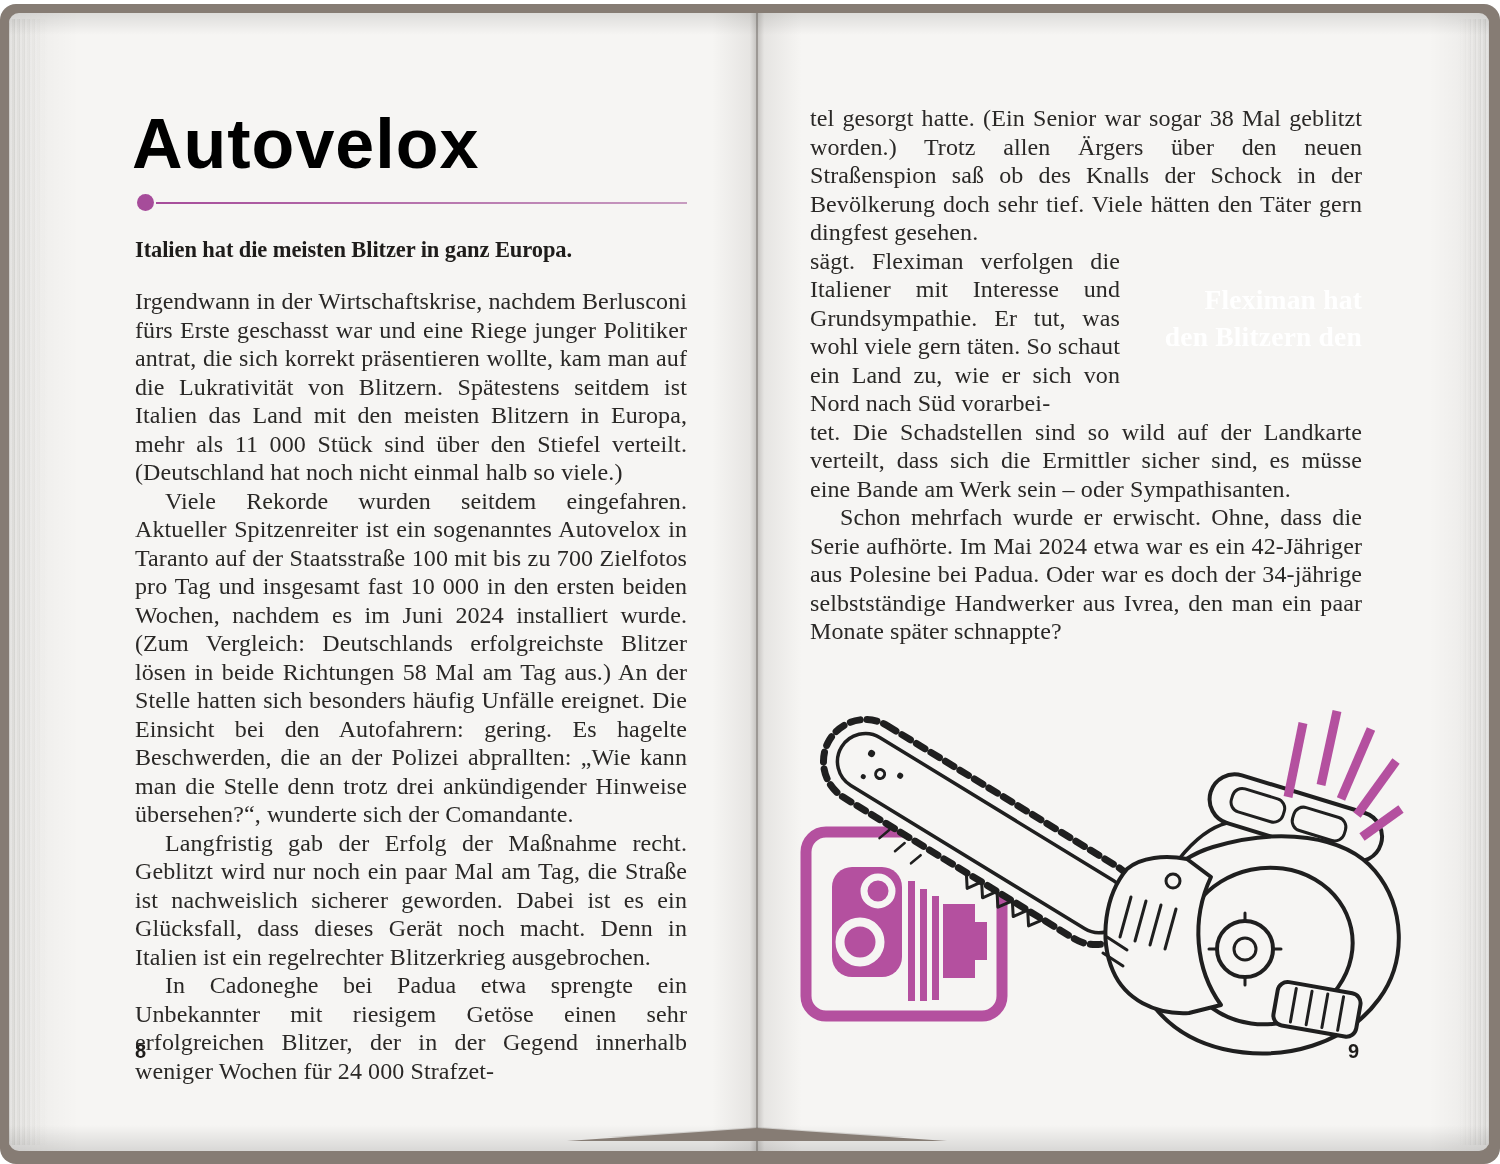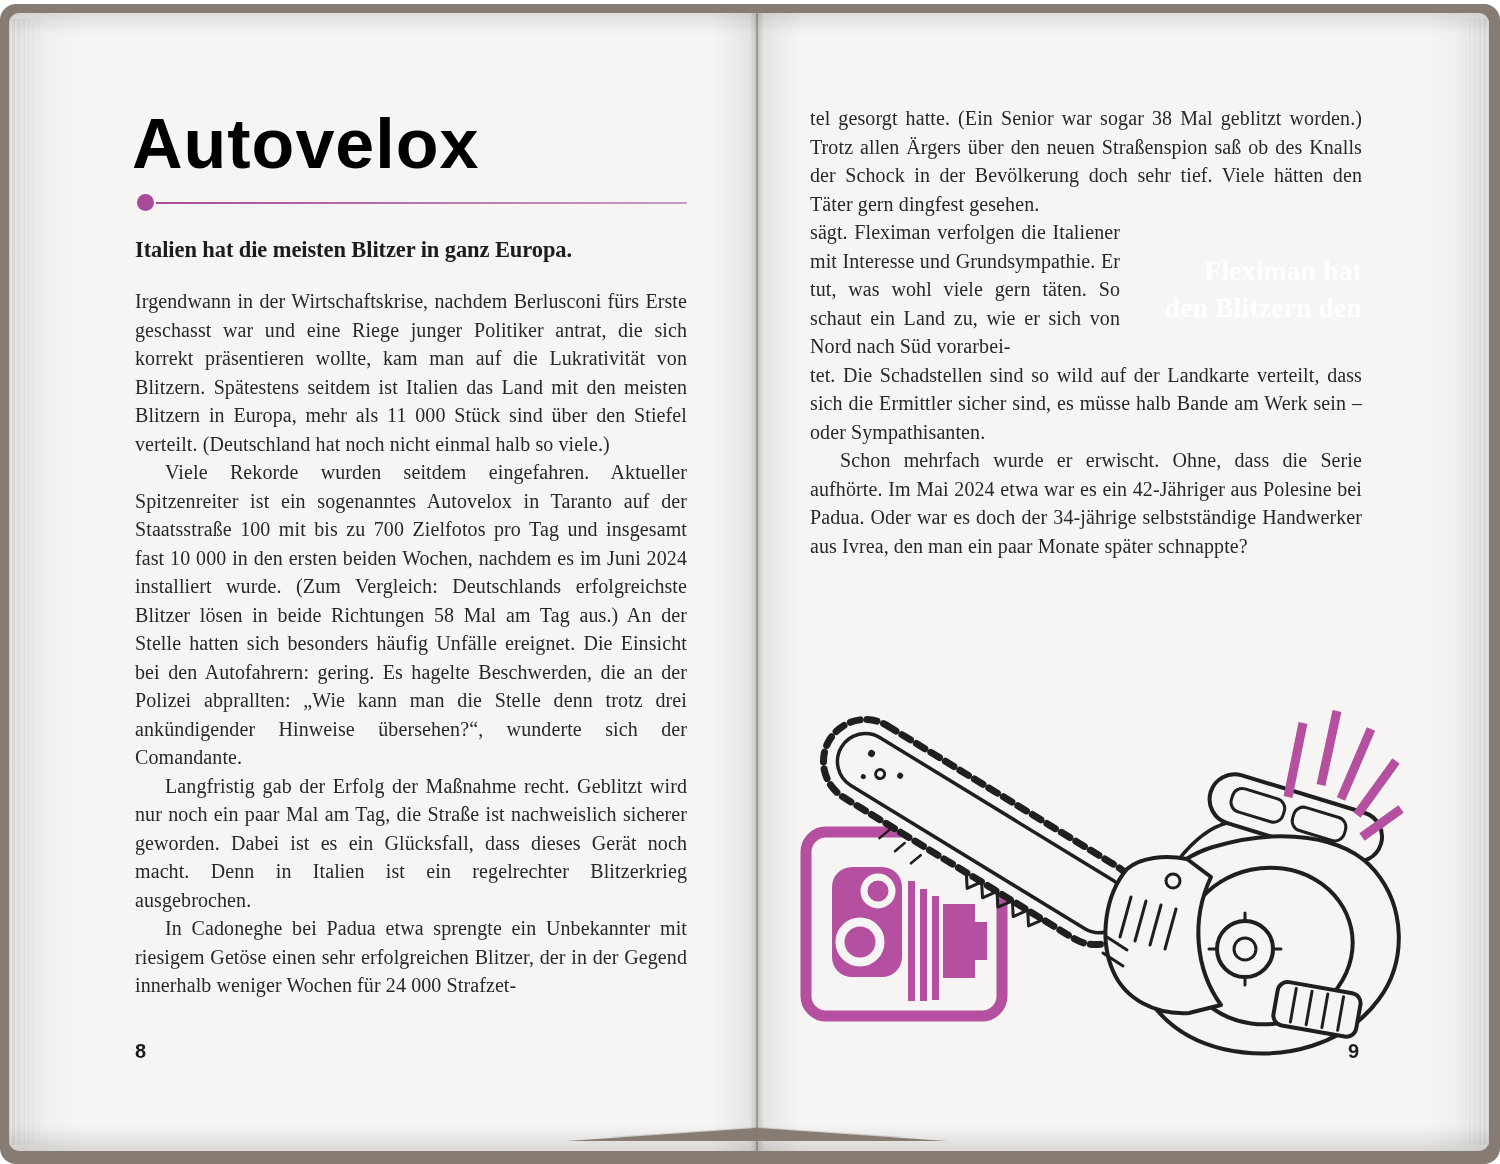--- a/index.html
+++ b/index.html
@@ -36,21 +36,21 @@
   .gutter-line{position:absolute;top:0;bottom:0;left:747px;width:2px;background:rgba(80,75,70,.35);pointer-events:none;}
   .spine-notch{position:absolute;bottom:10px;left:558px;width:0;height:0;pointer-events:none;
     border-left:190px solid transparent;border-right:190px solid transparent;border-bottom:13px solid #867c74;}
   .spine-notch-shadow{position:absolute;bottom:14px;left:598px;width:0;height:0;pointer-events:none;
     border-left:150px solid transparent;border-right:150px solid transparent;border-bottom:10px solid rgba(90,85,80,.18);}
 
   
   .col{position:absolute;width:552px;}
   .col-left{left:135px;top:105px;}
   .col-right{left:810px;top:100px;}
-  .col p{margin:0;text-align:justify;font-size:20px;line-height:28.5px;letter-spacing:.1px;hyphens:none;}
+  .col p{margin:0;text-align:justify;font-size:24px;line-height:28.5px;letter-spacing:.1px;hyphens:none;}
   .col p.indent{text-indent:30px;}
   .col-left h1{
     font-family:"Liberation Sans","DejaVu Sans",sans-serif;
     font-weight:700;font-size:70px;line-height:70px;margin:0 0 0 -3px;
     letter-spacing:1px;color:#000000;
   }
   .rule{display:flex;align-items:center;margin:15px 0 0 2px;height:17px;}
   .rule .dot{width:17px;height:17px;border-radius:50%;background:#a64c9a;flex:0 0 auto;}
   .rule .line{flex:1;height:2px;background:linear-gradient(90deg,#a64c9a,#c79cc0);margin-left:2px;}
   .col-left h2{
@@ -102,21 +102,21 @@
 
   <section class="col col-right">
     <p>tel gesorgt hatte. (Ein Senior war sogar 38 Mal geblitzt worden.) Trotz allen Ärgers über den neuen Straßenspion saß ob des Knalls der Schock in der Bevölkerung doch sehr tief. Viele hätten den Täter gern dingfest gesehen.</p>
     <div class="wrap-row">
       <p class="narrow">sägt. Fleximan verfolgen die Italiener mit Interesse und Grundsympathie. Er tut, was wohl viele gern täten. So schaut ein Land zu, wie er sich von Nord nach Süd vorarbei-</p>
       <div class="pullquote">
         <div>Fleximan hat</div>
         <div>den Blitzern den</div>
       </div>
     </div>
-    <p>tet. Die Schadstellen sind so wild auf der Landkarte verteilt, dass sich die Ermittler sicher sind, es müsse halb Bande am Werk sein – oder Sympathisanten.</p>
+    <p>tet. Die Schadstellen sind so wild auf der Landkarte verteilt, dass sich die Ermittler sicher sind, es müsse eine Bande am Werk sein – oder Sympathisanten.</p>
     <p class="indent">Schon mehrfach wurde er erwischt. Ohne, dass die Serie aufhörte. Im Mai 2024 etwa war es ein 42-Jähriger aus Polesine bei Padua. Oder war es doch der 34-jährige selbstständige Handwerker aus Ivrea, den man ein paar Monate später schnappte?</p>
   </section>
 
   <svg class="illo" width="630" height="380" viewBox="0 0 630 380">
 
     <g>
       <rect x="31" y="133" width="196" height="184" rx="20" fill="none" stroke="#b4509f" stroke-width="11"></rect>
       <rect x="57" y="168" width="70" height="110" rx="20" fill="#b4509f"></rect>
       <circle cx="103" cy="192" r="14" fill="#b4509f" stroke="#f6f5f3" stroke-width="7"></circle>
       <circle cx="85" cy="243" r="20" fill="#b4509f" stroke="#f6f5f3" stroke-width="9"></circle>

